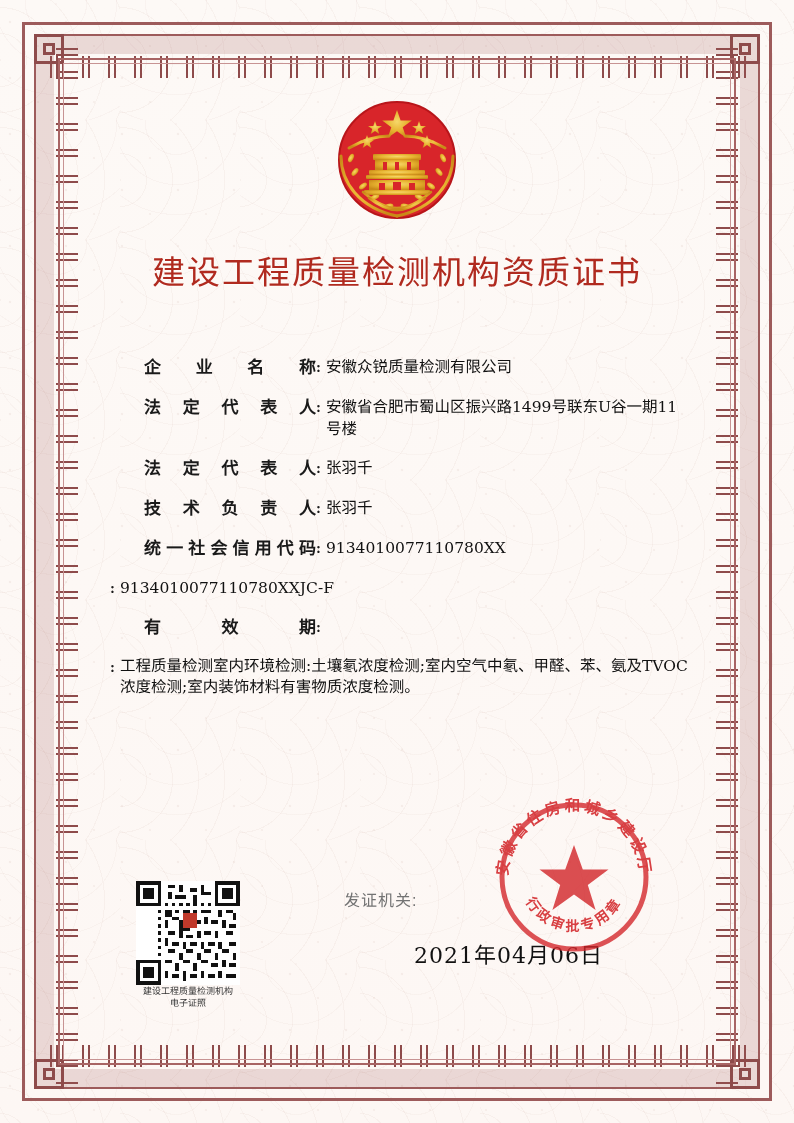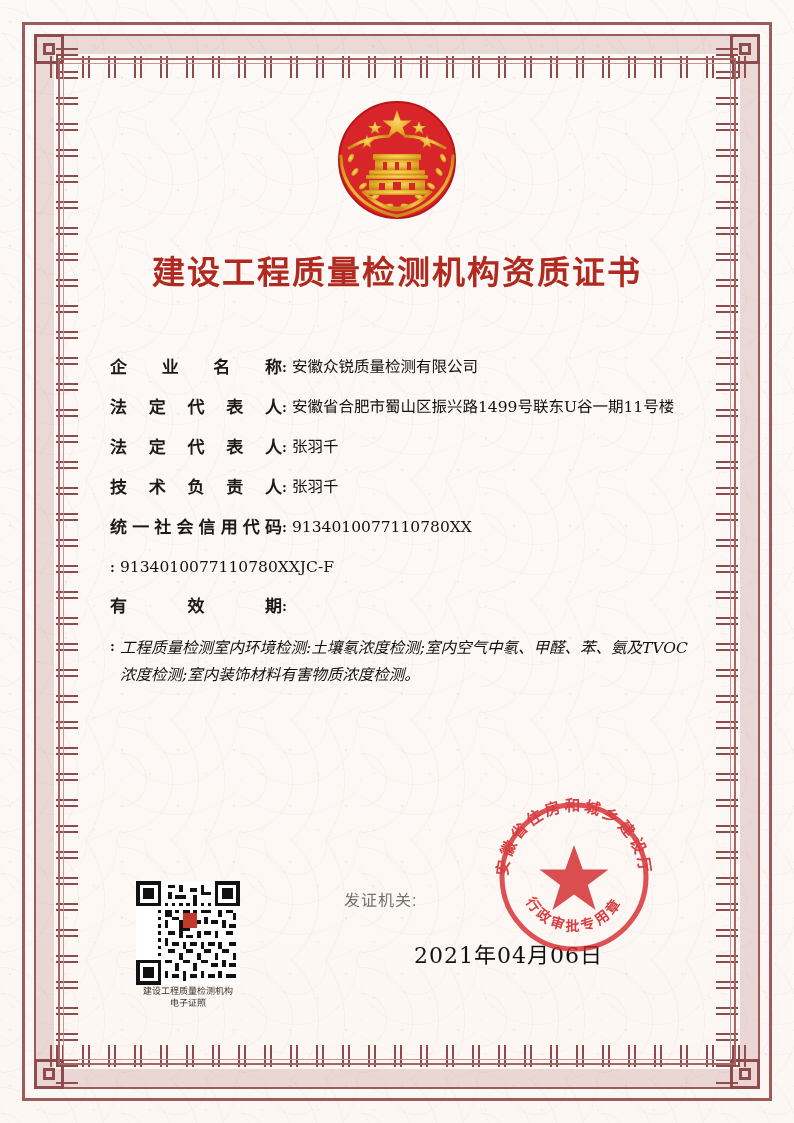--- a/index.html
+++ b/index.html
@@ -127,21 +127,21 @@
     width: 128px;
     height: 128px;
     position: relative;
   }
 
   .cert-title {
     margin-top: 22px;
     text-align: center;
     font-size: 33px;
     letter-spacing: 2px;
-    font-weight: bold;
+    font-weight: normal;
     color: #b02a1f;
     font-family: "DejaVu Serif", "Liberation Serif", serif;
     text-shadow: 0 1px 0 rgba(255,255,255,0.6);
   }
 
   .fields {
     margin-top: 62px;
     padding: 0 24px 0 30px;
   }
   .field-row {
@@ -154,37 +154,38 @@
     flex: 0 0 172px;
     font-size: 17px;
     font-weight: bold;
     color: #1a1a1a;
     letter-spacing: 0px;
     text-align: justify;
     text-align-last: justify;
     font-family: Liberation Serif, serif;
     line-height: 22px;
     padding-top: 1px;
+    margin-left: 34px;
   }
   .field-colon {
     flex: 0 0 10px;
     font-size: 15px;
     font-weight: bold;
     line-height: 22px;
     color: #1a1a1a;
   }
   .field-value {
     flex: 1 1 auto;
     font-size: 15.5px;
     color: #111;
     line-height: 22px;
     font-family: "DejaVu Serif", "Liberation Serif", serif;
     word-break: break-all;
   }
-  .field-row.scope .field-value { line-height: 27px; font-style: italic; }
+  .field-row.scope .field-value { line-height: 21px; }
 
   
   .footer {
     position: absolute;
     left: 24px;
     right: 14px;
     bottom: 18px;
     height: 180px;
   }
   .qr-block {

